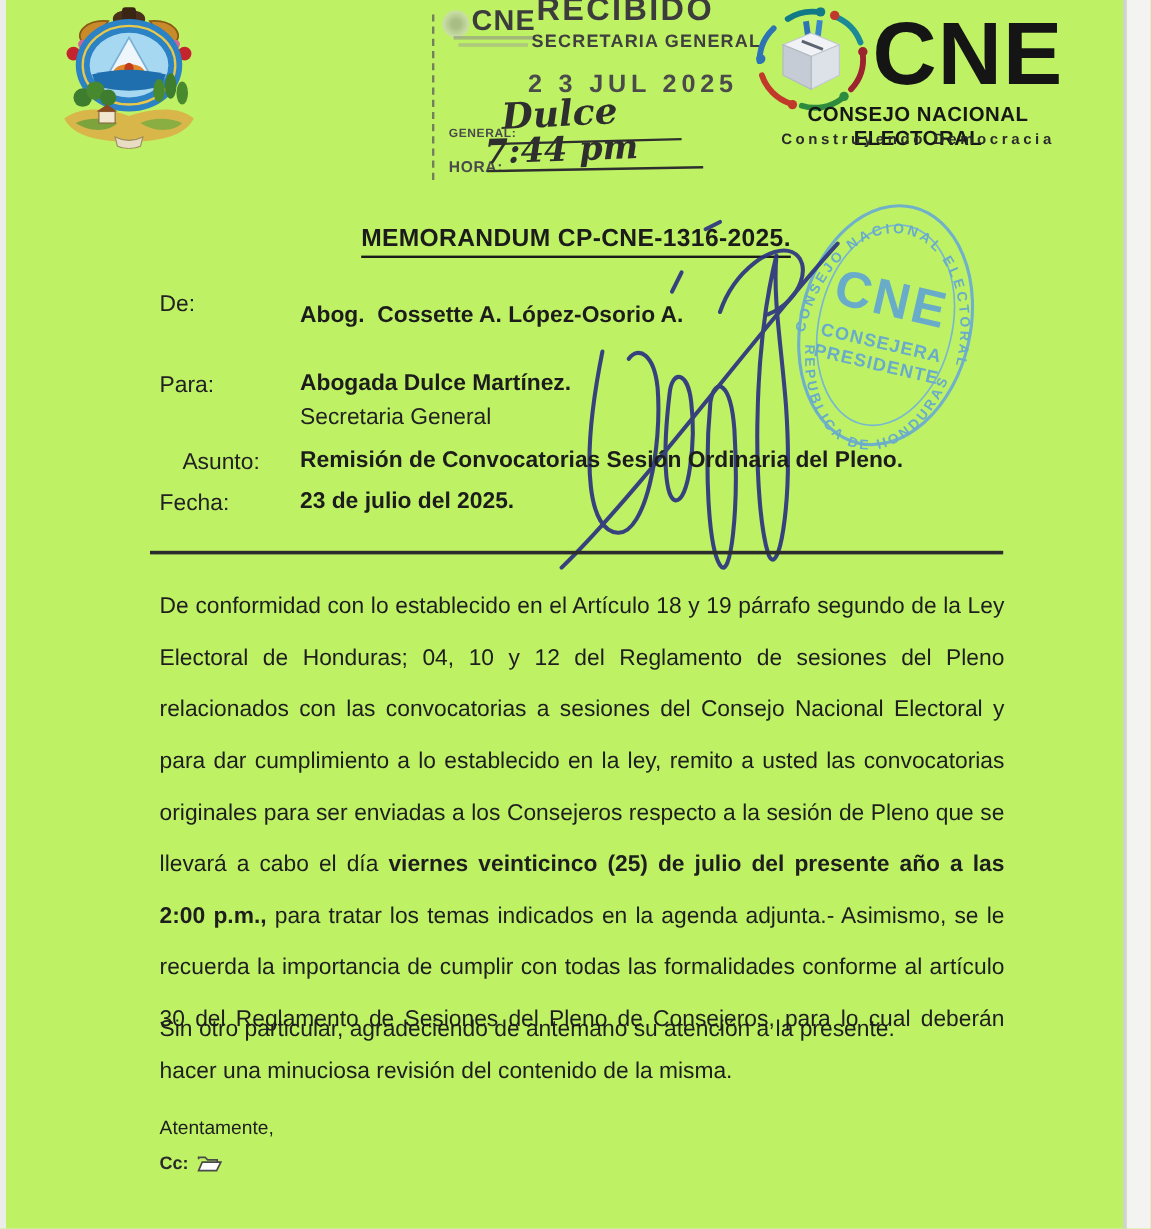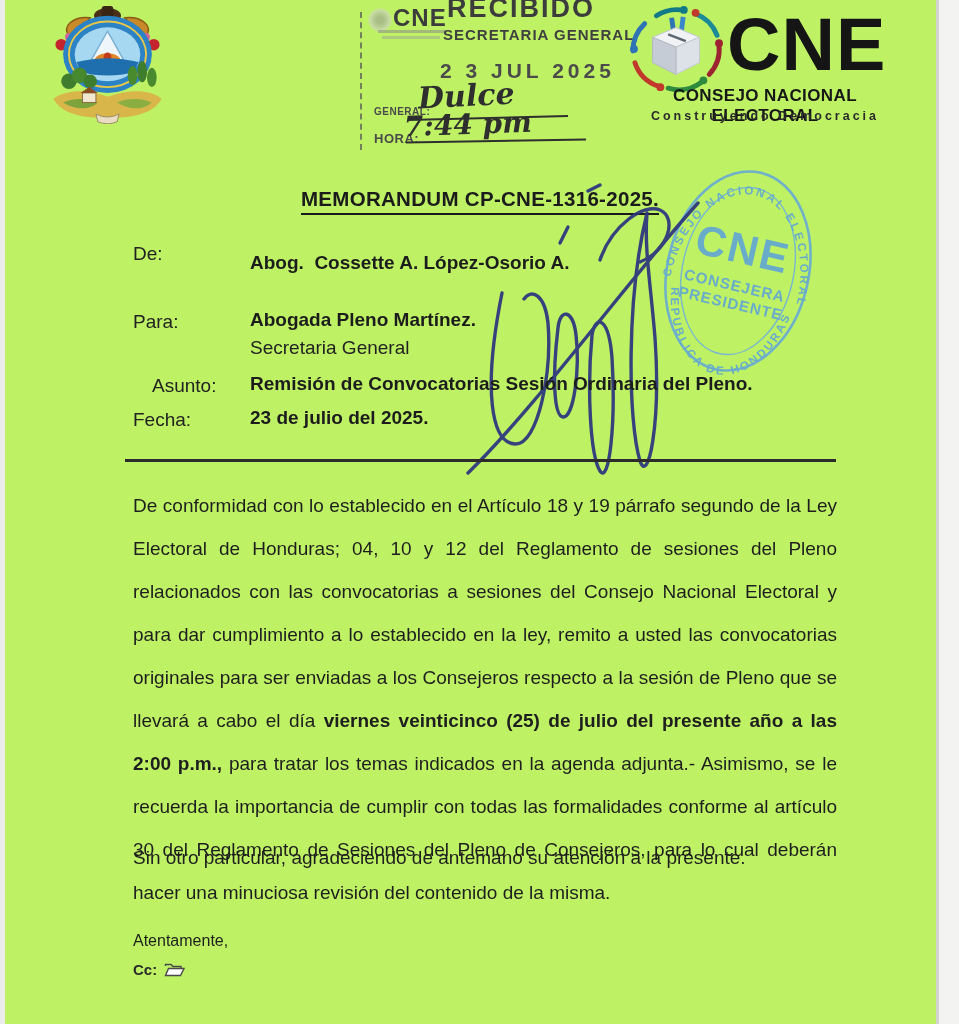--- a/index.html
+++ b/index.html
@@ -173,21 +173,21 @@
       <path d="M160,97 C172,62 204,40 220,47 C238,55 228,88 200,99"></path>
       <path d="M120,80 L128,64"></path>
       <path d="M148,28 L160,22"></path>
     </g>
   </svg>
 
   <div class="abs f-label" style="left:133px;top:243px;">De:</div>
   <div class="abs f-value-b" style="left:250px;top:252px;">Abog.  Cossette A. López-Osorio A.</div>
 
   <div class="abs f-label" style="left:133px;top:311px;">Para:</div>
-  <div class="abs f-value-b" style="left:250px;top:309px;">Abogada Pleno Martínez.</div>
+  <div class="abs f-value-b" style="left:250px;top:309px;">Abogada Dulce Martínez.</div>
   <div class="abs f-value" style="left:250px;top:337px;">Secretaria General</div>
 
   <div class="abs f-label" style="left:133px;top:375px;margin-left:19px;">Asunto:</div>
   <div class="abs f-value-b" style="left:250px;top:373px;">Remisión de Convocatorias Sesión Ordinaria del Pleno.</div>
 
   <div class="abs f-label" style="left:133px;top:409px;">Fecha:</div>
   <div class="abs f-value-b" style="left:250px;top:407px;">23 de julio del 2025.</div>
 
   <div class="abs rule"></div>
 

